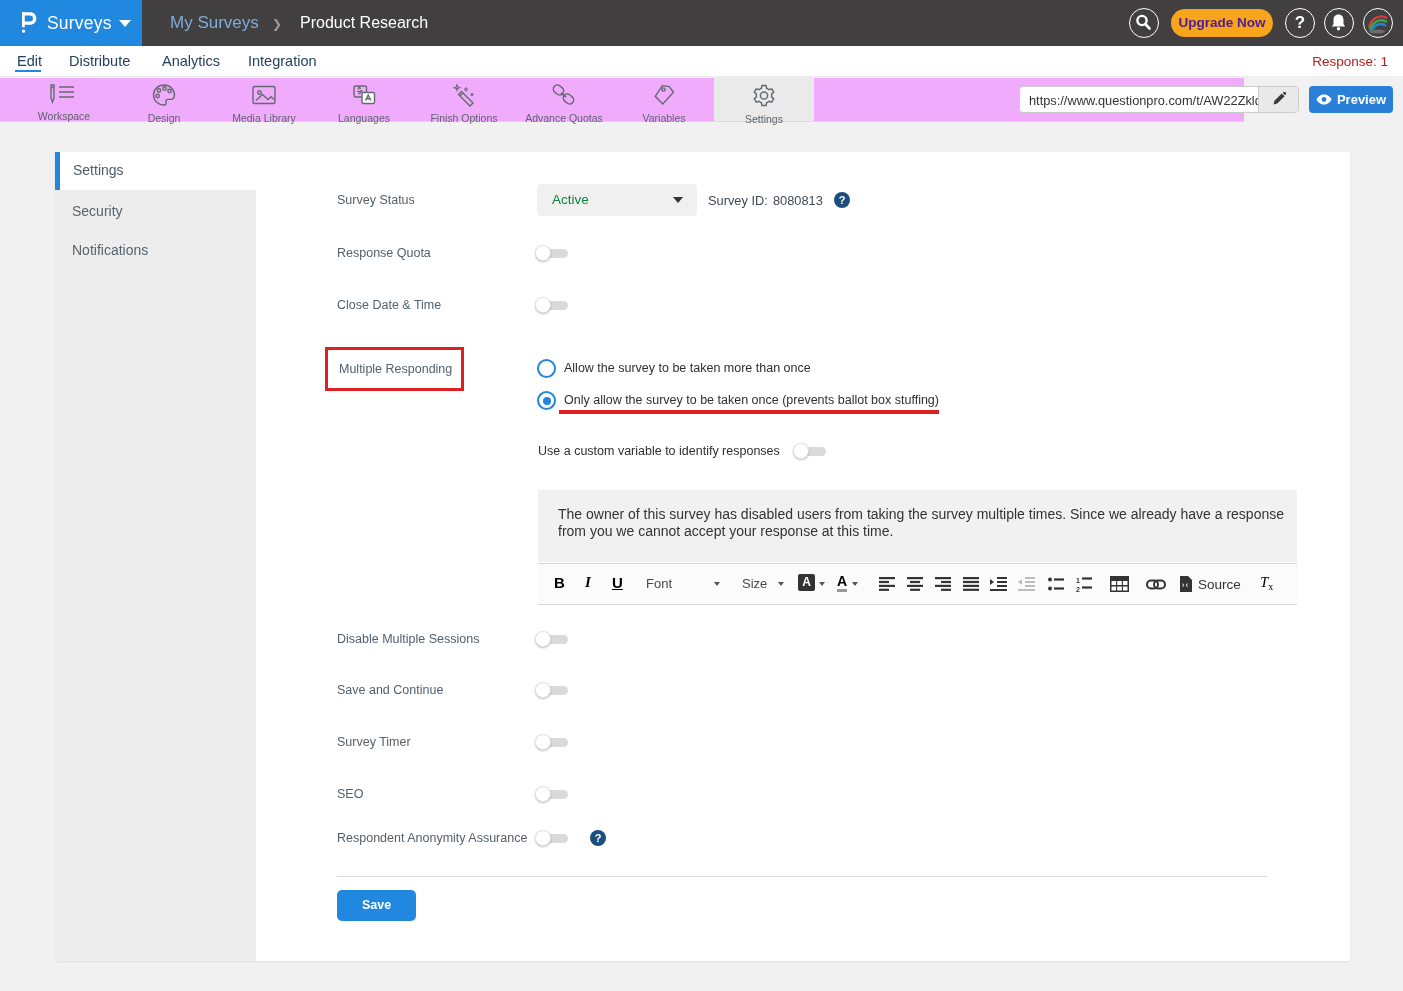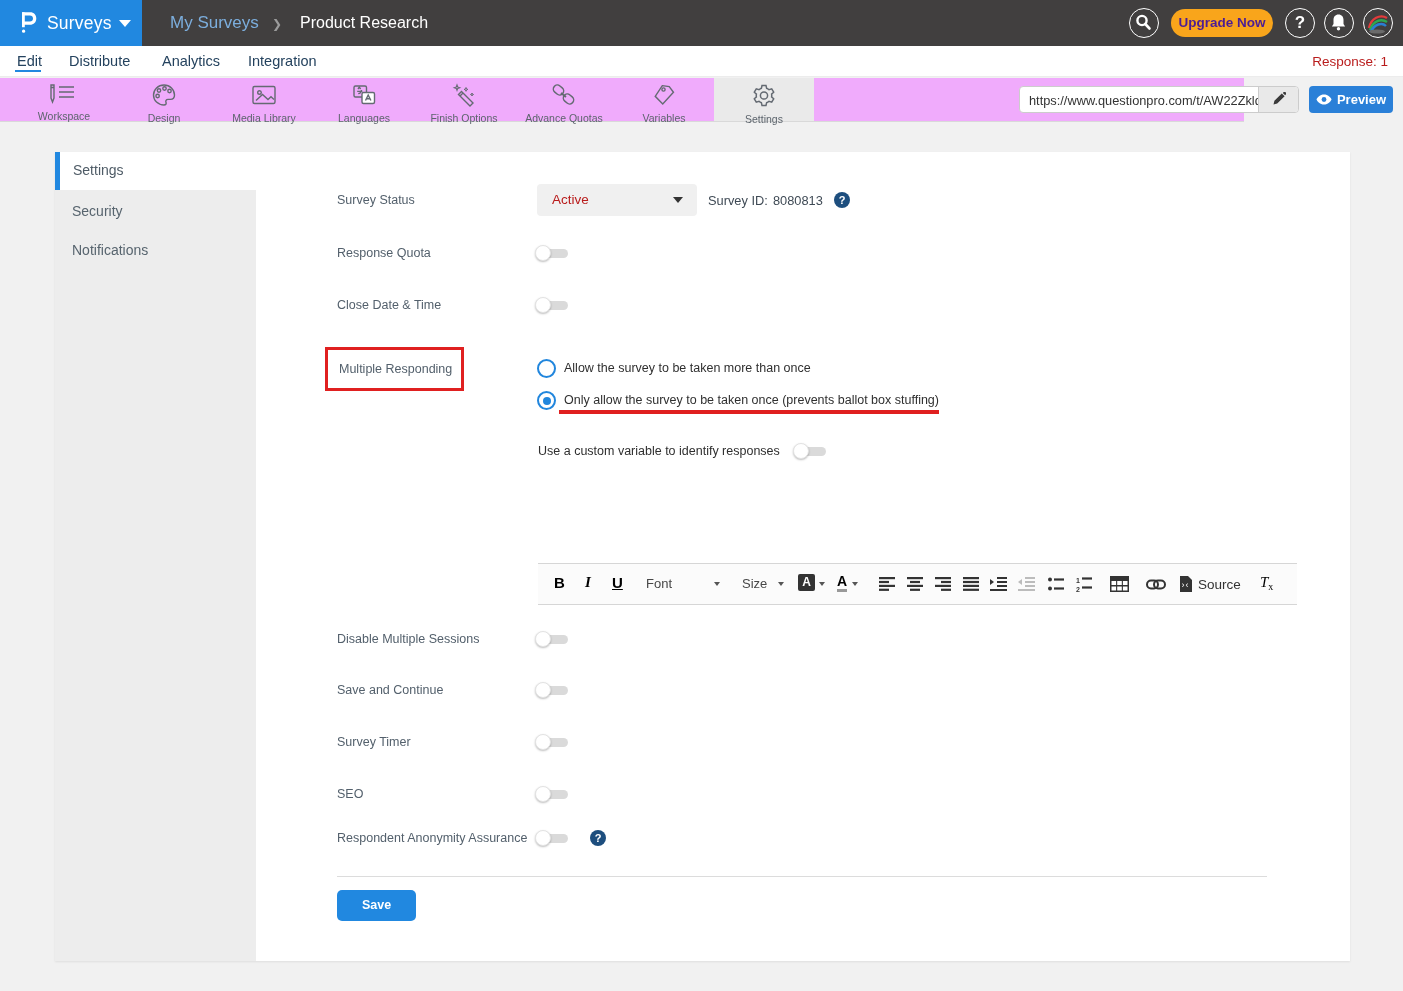--- a/index.html
+++ b/index.html
@@ -39,21 +39,21 @@
 #side-active span { position:absolute; left:13px; top:10px; font-size:14px; color:#4e5b66; }
 #side-gray { position:absolute; left:0; top:38px; width:201px; height:771px; background:#ededed; }
 .sitem { position:absolute; left:17px; font-size:14px; color:#57646e; }
 
 .flabel { position:absolute; font-size:12.5px; color:#53606c; }
 .toggle { position:absolute; width:33px; height:16px; }
 .toggle .track { position:absolute; left:3px; top:3.5px; width:30px; height:9px; border-radius:5px; background:#dadada; }
 .toggle .knob { position:absolute; left:0; top:0; width:16px; height:16px; border-radius:50%; background:#fff; border:1px solid #e3e3e3; box-shadow:0 1px 2px rgba(0,0,0,.25); }
 
 #dd { position:absolute; left:482px; top:32px; width:160px; height:32px; background:#f0f0f0; border-radius:4px; }
-#dd .v { position:absolute; left:15px; top:8px; font-size:13.5px; color:#b91c1c; }
+#dd .v { position:absolute; left:15px; top:8px; font-size:13.5px; color:#15803d; }
 #dd .c { position:absolute; right:14px; top:13px; width:0; height:0; border-left:5px solid transparent; border-right:5px solid transparent; border-top:6px solid #333; }
 
 .qicon { position:absolute; width:16px; height:16px; border-radius:50%; background:#1d4e7e; color:#fff; font-size:11px; font-weight:bold; text-align:center; line-height:16px; }
 
 .radio { position:absolute; width:19px; height:19px; border:2px solid #2186dd; border-radius:50%; background:#fff; }
 .radio.sel::after { content:""; position:absolute; left:3.5px; top:3.5px; width:8px; height:8px; border-radius:50%; background:#2186dd; }
 .opt { position:absolute; font-size:12.5px; color:#2f2f2f; }
 
 #redbox { position:absolute; left:270px; top:195px; width:139px; height:44px; border:3px solid #e02020; }
 #redline { position:absolute; left:504px; top:258px; width:380px; height:3.5px; background:#e02020; }
@@ -237,20 +237,23 @@
     <div class="radio sel" style="left:482px; top:239px;"></div>
     <span class="opt" style="left:509px; top:241px;">Only allow the survey to be taken once (prevents ballot box stuffing)</span>
     <div id="redline"></div>
 
     <span class="opt" style="left:483px; top:292px;">Use a custom variable to identify responses</span>
     <div class="toggle" style="left:738px; top:291px;">
         <div class="track"></div>
         <div class="knob"></div>
       </div>
 
+    <div id="msgbox">
+        <p>The owner of this survey has disabled users from taking the survey multiple times. Since we already have a response from you we cannot accept your response at this time.</p>
+      </div>
 
     <div id="edbar">
       <span class="eb" style="left:16px; top:10px; font-weight:bold; font-size:15px;">B</span>
       <span class="eb" style="left:47px; top:10px; font-style:italic; font-weight:bold; font-size:15px; font-family:'Liberation Serif',serif;">I</span>
       <span class="eb" style="left:74px; top:10px; font-weight:bold; font-size:15px; text-decoration:underline;">U</span>
       <span class="eb" style="left:108px; top:12px; font-size:13px; color:#474747;">Font</span>
       <span class="ec" style="left:176px; top:18px;"></span>
       <span class="eb" style="left:204px; top:12px; font-size:13px; color:#474747;">Size</span>
       <span class="ec" style="left:240px; top:18px;"></span>
       <span class="eb" style="left:260px; top:10px; width:17px; height:17px; background:#333; color:#fff; font-weight:bold; font-size:12px; text-align:center; line-height:17px; border-radius:2px;">A</span>

